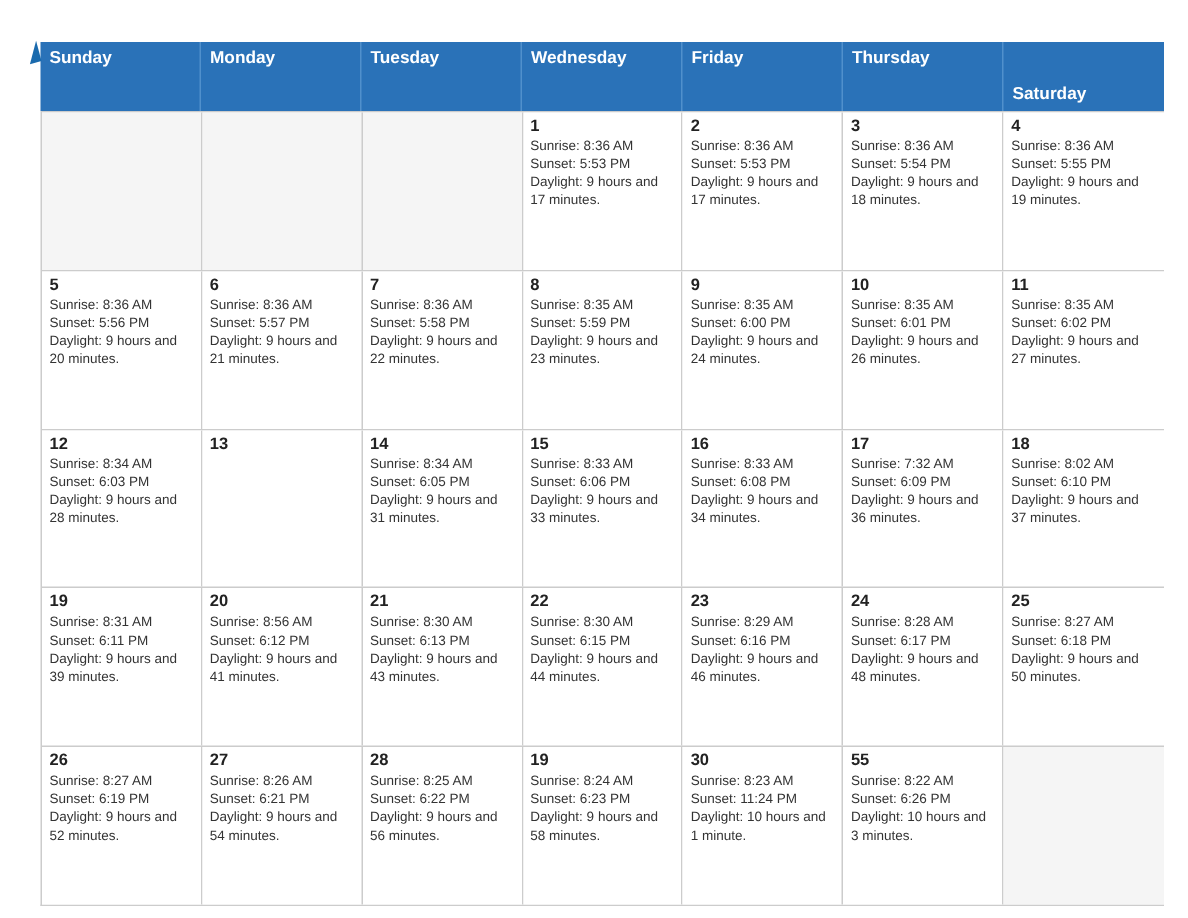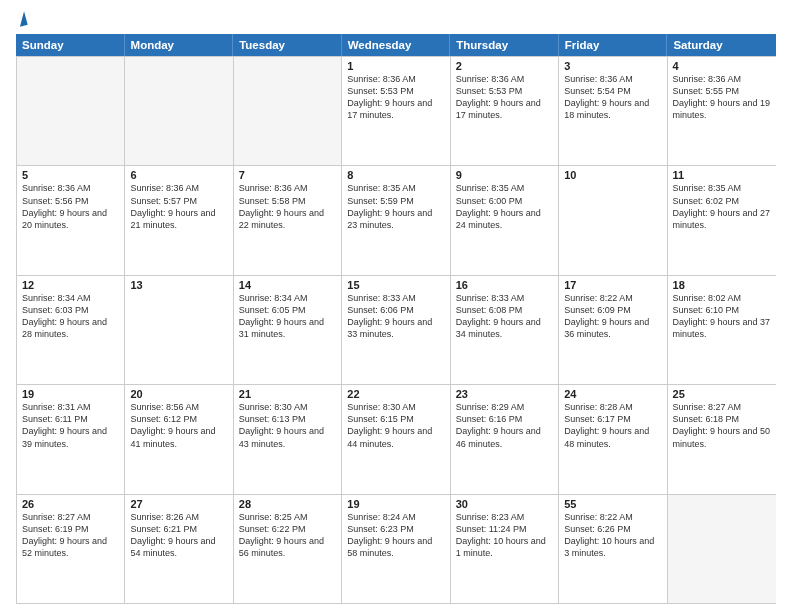--- a/index.html
+++ b/index.html
@@ -6,23 +6,23 @@
     body {
       font-family: Arial, sans-serif;
       background: #fff;
       width: 792px;
       height: 612px;
       overflow: hidden;
     }
     .page {
       width: 792px;
       height: 612px;
-      padding: 12px 16px 8px 16px;
-      display: flex;
-      flex-direction: column;
+      padding: 28px 16px 8px 16px;
+      display: flex;
+      flex-direction: row;
     }
     .header {
       display: flex;
       justify-content: space-between;
       align-items: flex-start;
       margin-bottom: 8px;
     }
     .logo {
       display: flex;
       flex-direction: column;
@@ -74,21 +74,21 @@
       background: #2a72b8;
     }
     .cal-header-cell {
       color: #fff;
       font-size: 11.5px;
       font-weight: bold;
       text-align: left;
       padding: 5px 6px;
       border-right: 1px solid #5090cc;
     }
-    .cal-header-cell:last-child { border-right: none; }
+    .cal-header-cell:last-child { border-right: none; margin-top: 24px; }
     .cal-body {
       flex: 1;
       display: grid;
       grid-template-rows: repeat(5, 1fr);
       border-left: 1px solid #ccc;
       border-bottom: 1px solid #ccc;
     }
     .cal-row {
       display: grid;
       grid-template-columns: repeat(7, 1fr);
@@ -135,22 +135,22 @@
       <div class="calendar-subtitle"></div>
     </div>
   </div>
 
   <div class="calendar">
     <div class="cal-header" id="cal-header">
         <div class="cal-header-cell">Sunday</div>
         <div class="cal-header-cell">Monday</div>
         <div class="cal-header-cell">Tuesday</div>
         <div class="cal-header-cell">Wednesday</div>
+        <div class="cal-header-cell">Friday</div>
         <div class="cal-header-cell">Thursday</div>
-        <div class="cal-header-cell">Friday</div>
         <div class="cal-header-cell">Saturday</div>
       </div>
     <div class="cal-body" id="cal-body">
         <div class="cal-row">
           <div class="cal-cell empty"></div>
           <div class="cal-cell empty"></div>
           <div class="cal-cell empty"></div>
           <div class="cal-cell">
             <span class="day-num">1</span>
             <div class="day-info">Sunrise: 8:36 AM
@@ -211,20 +211,24 @@
           </div>
           <div class="cal-cell">
             <span class="day-num">9</span>
             <div class="day-info">Sunrise: 8:35 AM
 Sunset: 6:00 PM
 Daylight: 9 hours
 and 24 minutes.</div>
           </div>
           <div class="cal-cell">
             <span class="day-num">10</span>
+            <div class="day-info">Sunrise: 8:35 AM
+Sunset: 6:01 PM
+Daylight: 9 hours
+and 26 minutes.</div>
           </div>
           <div class="cal-cell">
             <span class="day-num">11</span>
             <div class="day-info">Sunrise: 8:35 AM
 Sunset: 6:02 PM
 Daylight: 9 hours
 and 27 minutes.</div>
           </div>
         </div>
         <div class="cal-row">
@@ -254,21 +258,21 @@
           </div>
           <div class="cal-cell">
             <span class="day-num">16</span>
             <div class="day-info">Sunrise: 8:33 AM
 Sunset: 6:08 PM
 Daylight: 9 hours
 and 34 minutes.</div>
           </div>
           <div class="cal-cell">
             <span class="day-num">17</span>
-            <div class="day-info">Sunrise: 8:22 AM
+            <div class="day-info">Sunrise: 7:32 AM
 Sunset: 6:09 PM
 Daylight: 9 hours
 and 36 minutes.</div>
           </div>
           <div class="cal-cell">
             <span class="day-num">18</span>
             <div class="day-info">Sunrise: 8:02 AM
 Sunset: 6:10 PM
 Daylight: 9 hours
 and 37 minutes.</div>

